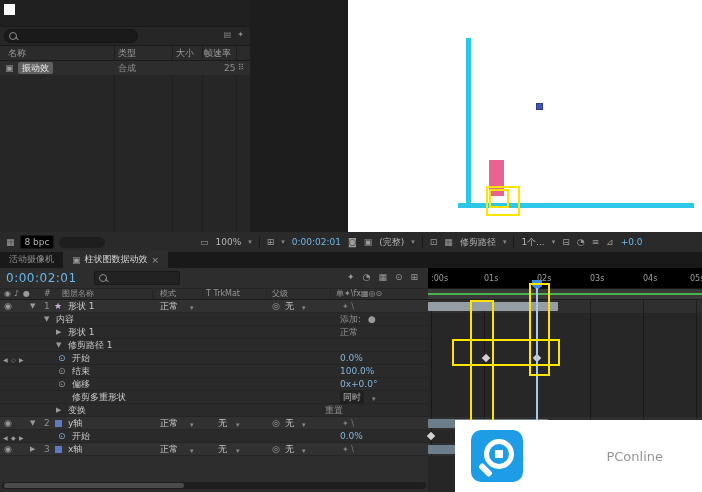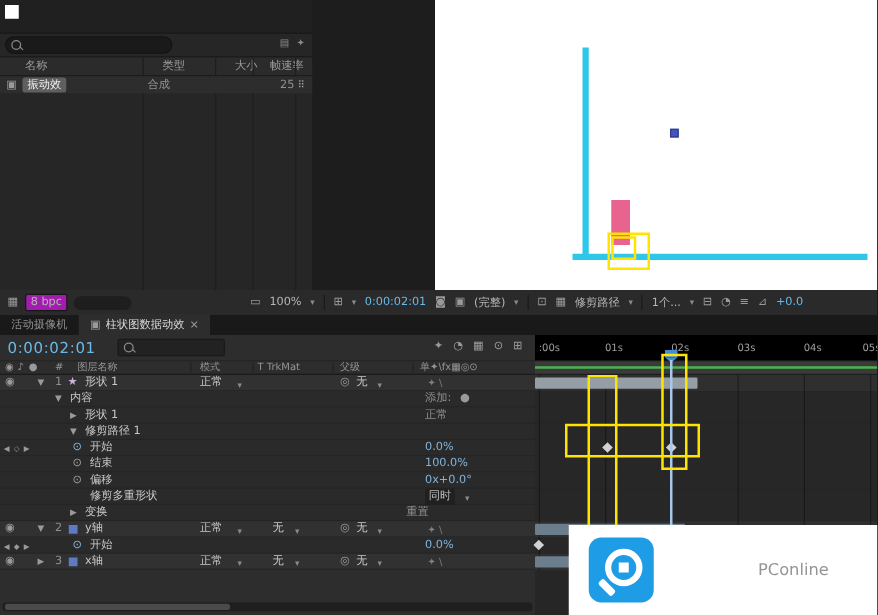--- a/index.html
+++ b/index.html
@@ -9,38 +9,38 @@
   
   .project{position:absolute;left:0;top:0;width:250px;height:232px;background:#262626;border-right:1px solid #141414;}
   .pp-top{position:relative;height:26px;background:#202020;border-bottom:1px solid #191919;}
   .win-sq{position:absolute;left:4px;top:4px;width:11px;height:11px;background:#ffffff;}
   .pp-search{position:relative;height:18px;border-bottom:1px solid #191919;}
   .sbox{position:absolute;left:4px;top:2px;width:132px;height:12px;background:#1a1a1a;border:1px solid #141414;border-radius:7px;}
   .mag{position:absolute;left:4px;top:2px;width:6px;height:6px;border:1px solid #8a8a8a;border-radius:50%;}
   .mag::after{content:"";position:absolute;left:5px;top:5px;width:4px;height:1px;background:#8a8a8a;transform:rotate(45deg);}
   .pp-ricons{position:absolute;right:6px;top:3px;display:flex;gap:6px;font-size:8px;color:#8a8a8a;}
   .pp-head{position:relative;height:14px;background:#2b2b2b;border-bottom:1px solid #1b1b1b;font-size:9px;color:#9d9d9d;line-height:14px;}
-  .pp-head span{position:absolute;top:0;margin-left:12px;}
+  .pp-head span{position:absolute;top:0;}
   .pp-sep{position:absolute;top:0;bottom:0;width:1px;background:#1e1e1e;}
   .pp-item{position:relative;height:14px;background:#2d2d2d;line-height:14px;font-size:9px;}
   .pp-name{position:absolute;left:18px;top:1px;background:#5f5f5f;color:#efefef;border-radius:2px;padding:0 4px;line-height:12px;}
   .pp-rest{position:relative;height:160px;background:#262626;}
   
   .comp{position:absolute;left:250px;top:0;width:452px;height:232px;background:#1d1d1d;}
   .comp-white{position:absolute;left:98px;top:0;width:354px;height:232px;background:#ffffff;}
   .vline{position:absolute;left:118px;top:38px;width:5px;height:170px;background:#2cc7e9;}
   .hline{position:absolute;left:110px;top:203px;width:236px;height:5px;background:#2cc7e9;}
   .pinkbar{position:absolute;left:141px;top:160px;width:15px;height:36px;background:#e8638e;}
   .ybox{position:absolute;border:2px solid #ffe400;background:transparent;}
   .bluedot{position:absolute;left:188px;top:103px;width:5px;height:5px;background:#4156b8;border:1px solid #2c3c8e;}
   
   .toolbar{position:absolute;left:0;top:232px;width:702px;height:20px;background:#2a2a2a;border-bottom:1px solid #141414;
            display:flex;align-items:center;font-size:9px;color:#b5b5b5;}
   .tb-left{width:200px;box-sizing:border-box;display:flex;align-items:center;gap:5px;padding-left:6px;flex:none;}
-  .chip8{background:#a21caf;border:1px solid #181818;border-radius:2px;padding:0 4px;line-height:12px;}
+  .chip8{background:#000000;border:1px solid #181818;border-radius:2px;padding:0 4px;line-height:12px;}
   .tb-pill{width:46px;height:11px;background:#1e1e1e;border-radius:6px;}
   .tb-main{display:flex;align-items:center;gap:7px;}
   .tc{color:#6ab8e8;}
   .vsep{width:1px;height:12px;background:#1a1a1a;}
   .dd{font-size:7px;color:#8a8a8a;}
   
   .timeline{position:absolute;left:0;top:252px;width:702px;height:240px;background:#1c1c1c;}
   .tl-tabs{height:16px;background:#191919;display:flex;align-items:flex-end;font-size:9px;}
   .tab{padding:2px 9px;color:#8f8f8f;}
   .tab.active{background:#2d2d2d;color:#d8d8d8;display:flex;gap:4px;align-items:center;}

